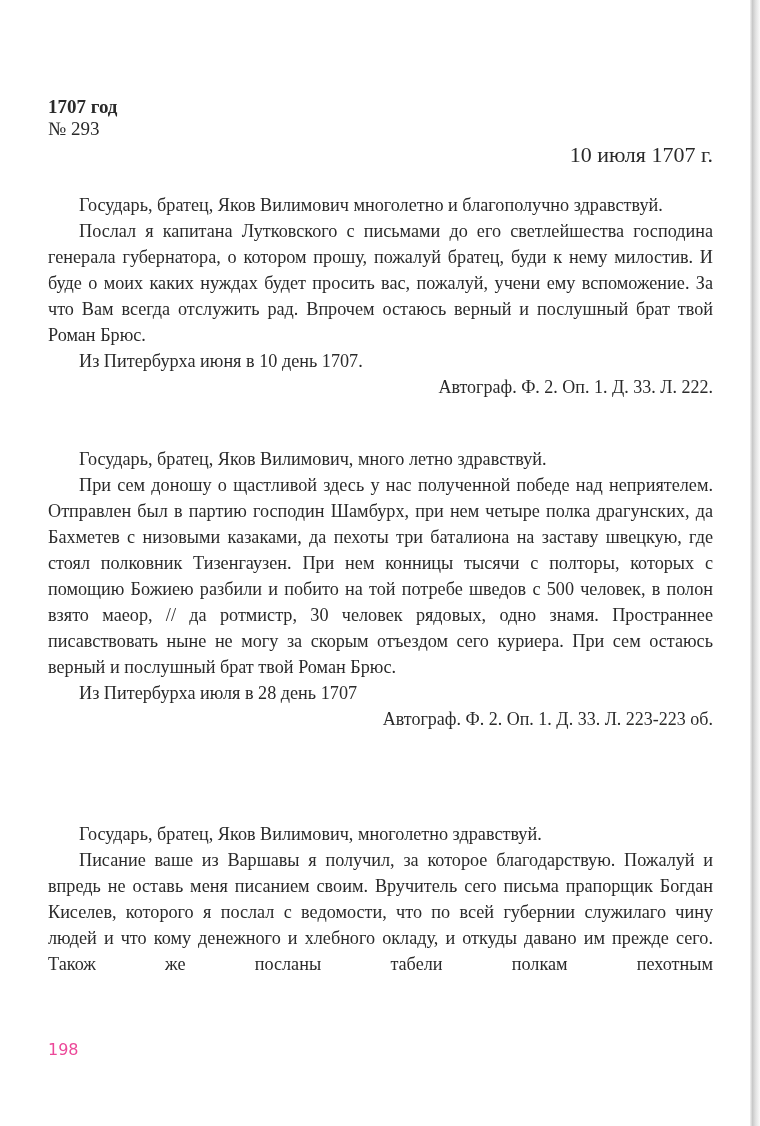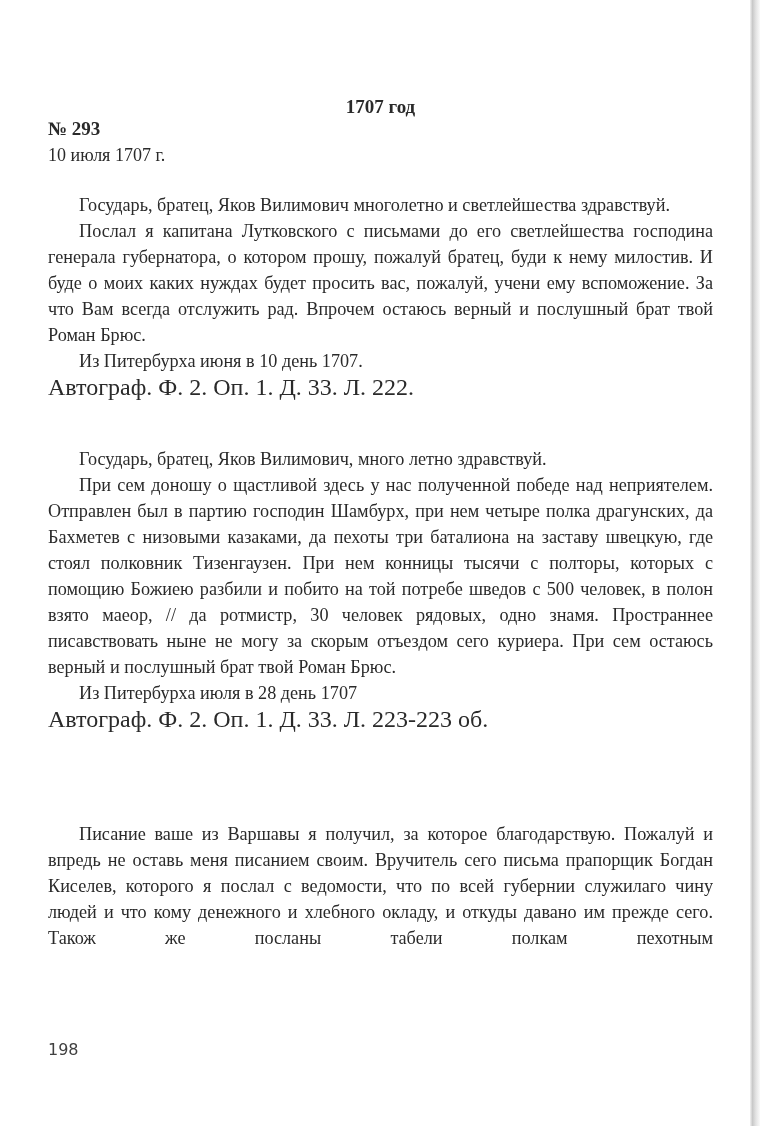--- a/index.html
+++ b/index.html
@@ -27,98 +27,100 @@
       position: absolute;
       left: 48px;
       top: 0;
       width: 665px;
     }
     .year-heading {
       position: absolute;
       top: 96px;
       left: 0;
       width: 665px;
-      text-align: center;
       font-weight: bold;
       font-size: 19px;
     }
     .doc {
       position: absolute;
       left: 0;
       width: 665px;
     }
     .doc-number {
-      font-weight: bold;
+      font-weight: normal;
       font-size: 19px;
       line-height: 26px;
       height: 26px;
     }
     .doc-date {
-      font-size: 18px;
+      font-size: 22px;
       line-height: 26px;
       height: 26px;
+      text-align: right;
     }
     .doc-body {
       margin-top: 24px;
     }
     .para {
       font-size: 18.2px;
       line-height: 26px;
       text-indent: 31px;
       text-align: justify;
       margin: 0;
       hyphens: manual;
     }
     .para.last-line-left {
       text-align-last: left;
     }
     .source {
-      font-size: 24px;
+      font-size: 18px;
       line-height: 26px;
+      text-align: right;
       margin: 0;
     }
     .page-number {
       position: absolute;
       left: 48px;
       top: 1040px;
       font-family: "DejaVu Sans", "Liberation Sans", sans-serif;
       font-size: 16px;
-      color: #404040;
+      color: #ec4899;
     }
   </style>
 </head>
 <body>
 
 <div class="page-edge"></div>
 
 <div class="content">
 
   <div class="year-heading">1707 год</div>
 
   <div class="doc" style="top:116px;">
     <div class="doc-number">№ 293</div>
     <div class="doc-date">10 июля 1707 г.</div>
     <div class="doc-body">
-      <p class="para last-line-left">Государь, братец, Яков Вилимович многолетно и светлейшества здрав­ствуй.</p>
+      <p class="para last-line-left">Государь, братец, Яков Вилимович многолетно и благополучно здрав­ствуй.</p>
       <p class="para last-line-left">Послал я капитана Лутковского с письмами до его светлейшества госпо­дина генерала губернатора, о котором прошу, пожалуй братец, буди к нему милостив. И буде о моих каких нуждах будет просить вас, пожалуй, учени ему вспоможение. За что Вам всегда отслужить рад. Впрочем остаюсь верный и послушный брат твой Роман Брюс.</p>
       <p class="para last-line-left">Из Питербурха июня в 10 день 1707.</p>
       <p class="source">Автограф. Ф. 2. Оп. 1. Д. 33. Л. 222.</p>
     </div>
   </div>
 
   <div class="doc" style="top:422px;">
     <div class="doc-body">
       <p class="para last-line-left">Государь, братец, Яков Вилимович, много летно здравствуй.</p>
       <p class="para last-line-left">При сем доношу о щастливой здесь у нас полученной победе над не­приятелем. Отправлен был в партию господин Шамбурх, при нем четыре полка драгунских, да Бахметев с низовыми казаками, да пехоты три бата­лиона на заставу швецкую, где стоял полковник Тизенгаузен. При нем кон­ницы тысячи с полторы, которых с помощию Божиею разбили и побито на той потребе шведов с 500 человек, в полон взято маеор, // да ротмистр, 30 человек рядовых, одно знамя. Пространнее писавствовать ныне не могу за скорым отъездом сего куриера. При сем остаюсь верный и послушный брат твой Роман Брюс.</p>
       <p class="para last-line-left">Из Питербурха июля в 28 день 1707</p>
       <p class="source">Автограф. Ф. 2. Оп. 1. Д. 33. Л. 223-223 об.</p>
     </div>
   </div>
 
   <div class="doc" style="top:797px;">
     <div class="doc-body">
+      <p class="para last-line-left">Государь, братец, Яков Вилимович, многолетно здравствуй.</p>
       <p class="para" style="text-align-last: justify;">Писание ваше из Варшавы я получил, за которое благодарствую. Пожа­луй и впредь не оставь меня писанием своим. Вручитель сего письма пра­порщик Богдан Киселев, которого я послал с ведомости, что по всей губернии служилаго чину людей и что кому денежного и хлебного окладу, и откуды давано им прежде сего. Також же посланы табели полкам пехотным</p>
     </div>
   </div>
 
 </div>
 
 <div class="page-number">198</div>
 
 </body></html>

